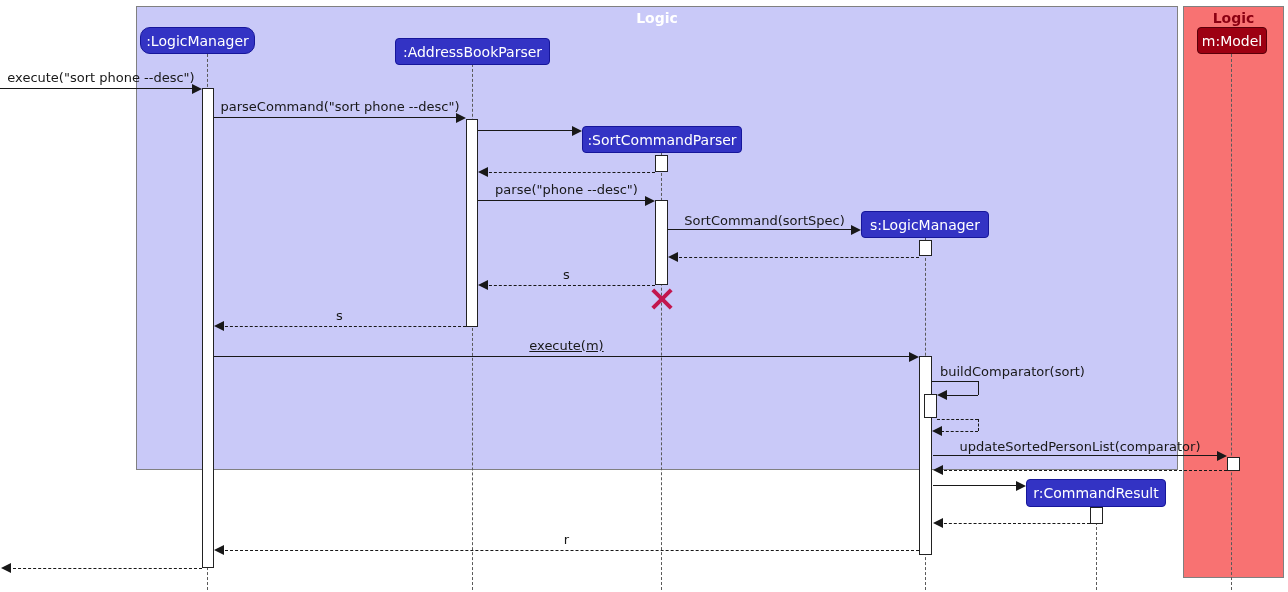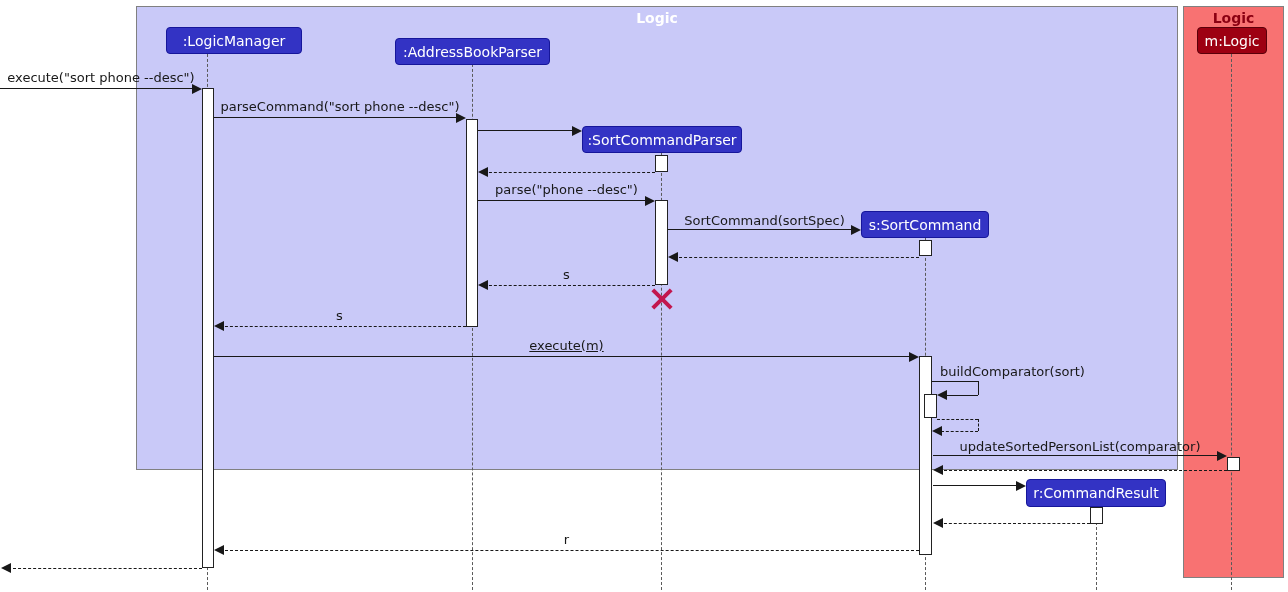--- a/index.html
+++ b/index.html
@@ -133,32 +133,32 @@
   <div class="mline dashed" style="left:939px;top:523px;width:151px;"></div>
   <div class="ah l" style="left:933px;top:518px;"></div>
 
   <div class="mlabel" style="left:214px;top:531px;width:705px;">r</div>
   <div class="mline dashed" style="left:220px;top:550px;width:699px;"></div>
   <div class="ah l" style="left:214px;top:545px;"></div>
 
   <div class="mline dashed" style="left:8px;top:568px;width:194px;"></div>
   <div class="ah l" style="left:1px;top:563px;"></div>
 
-  <div class="pbox" style="left:166px;top:27px;width:136px;height:27px;">
+  <div class="pbox" style="left:140px;top:27px;width:115px;height:27px;border-radius:10px;">
     <span>:LogicManager</span>
   </div>
   <div class="pbox" style="left:395px;top:38px;width:155px;height:27px;">
     <span>:AddressBookParser</span>
   </div>
   <div class="pbox" style="left:582px;top:126px;width:160px;height:27px;">
     <span>:SortCommandParser</span>
   </div>
   <div class="pbox" style="left:861px;top:211px;width:128px;height:27px;">
-    <span>s:SortCommand</span>
+    <span>s:LogicManager</span>
   </div>
   <div class="pbox" style="left:1026px;top:479px;width:140px;height:28px;">
     <span>r:CommandResult</span>
   </div>
   <div class="pbox model" style="left:1197px;top:27px;width:70px;height:27px;">
-    <span>m:Logic</span>
+    <span>m:Model</span>
   </div>
 
 </div>
 
 </body></html>

